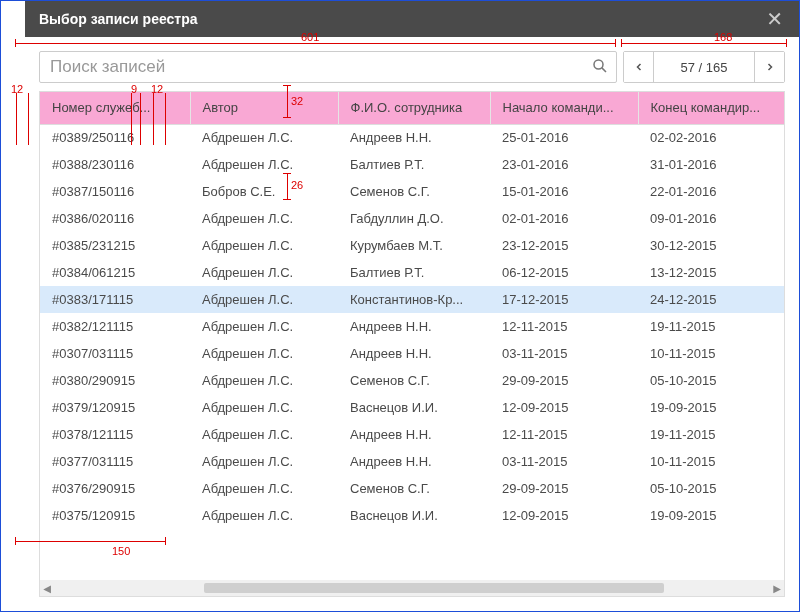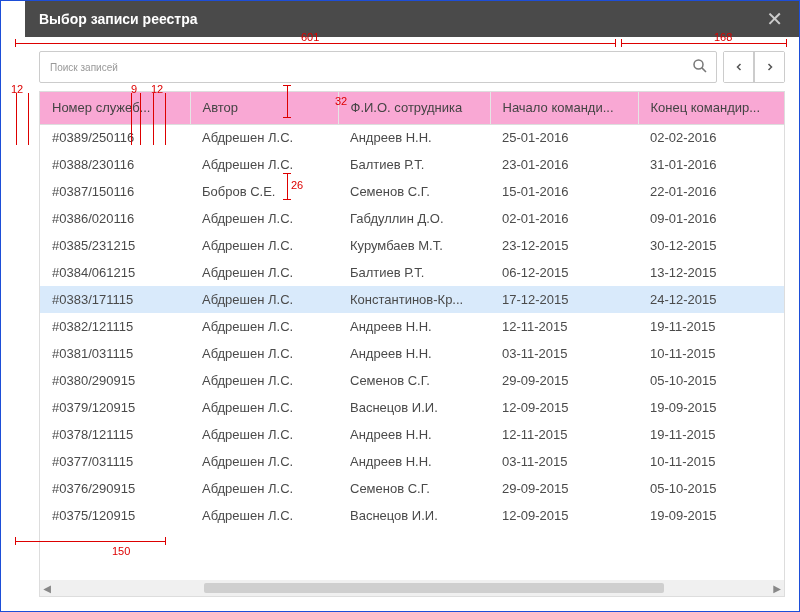--- a/index.html
+++ b/index.html
@@ -55,21 +55,21 @@
     position: relative;
     flex: 1;
     height: 32px;
   }
   .search-input {
     width: 100%;
     height: 100%;
     border: 1px solid #ccc;
     border-radius: 2px;
     padding: 0 34px 0 10px;
-    font-size: 10px;
+    font-size: 17px;
     color: #555;
     outline: none;
   }
   .search-input::placeholder { color: #999; }
   .search-icon {
     position: absolute;
     right: 8px;
     top: 6px;
     color: #777;
     pointer-events: none;
@@ -230,20 +230,21 @@
               <line x1="20" y1="20" x2="14.5" y2="14.5"></line>
           </svg>
         </span>
       </div>
       <div class="pager">
         <div class="pager-btn">
           <svg width="12" height="12" viewBox="0 0 24 24" fill="none" stroke="currentColor" stroke-width="3">
               <polyline points="15 18 9 12 15 6"></polyline>
             </svg>
         </div>
+        <div class="pager-text">57 / 165</div>
         <div class="pager-btn">
           <svg width="12" height="12" viewBox="0 0 24 24" fill="none" stroke="currentColor" stroke-width="3">
               <polyline points="9 18 15 12 9 6"></polyline>
             </svg>
         </div>
       </div>
     </div>
 
     <div class="table-wrap">
       <div class="table-scroll">
@@ -325,21 +326,21 @@
               </tr>
               <tr>
                 <td>#0382/121115</td>
                 <td>Абдрешен Л.С.</td>
                 <td>Андреев Н.Н.</td>
                 <td>12-11-2015</td>
                 <td>19-11-2015</td>
                 <td></td>
               </tr>
               <tr>
-                <td>#0381/031115</td>
+                <td>#0307/031115</td>
                 <td>Абдрешен Л.С.</td>
                 <td>Андреев Н.Н.</td>
                 <td>03-11-2015</td>
                 <td>10-11-2015</td>
                 <td></td>
               </tr>
               <tr>
                 <td>#0380/290915</td>
                 <td>Абдрешен Л.С.</td>
                 <td>Семенов С.Г.</td>
@@ -420,21 +421,21 @@
   <div class="ann-line-v" style="left:139px;top:92px;height:52px;"></div>
   <div class="ann" style="left:130px;top:82px;">9</div>
 
   <div class="ann-line-v" style="left:152px;top:92px;height:52px;"></div>
   <div class="ann-line-v" style="left:164px;top:92px;height:52px;"></div>
   <div class="ann" style="left:150px;top:82px;">12</div>
 
   <div class="ann-line-v" style="left:286px;top:84px;height:32px;"></div>
   <div class="ann-tick-h" style="left:282px;top:84px;"></div>
   <div class="ann-tick-h" style="left:282px;top:116px;"></div>
-  <div class="ann" style="left:290px;top:94px;margin-left:44px;">32</div>
+  <div class="ann" style="left:290px;top:94px;">32</div>
 
   <div class="ann-line-v" style="left:286px;top:172px;height:26px;"></div>
   <div class="ann-tick-h" style="left:282px;top:172px;"></div>
   <div class="ann-tick-h" style="left:282px;top:198px;"></div>
   <div class="ann" style="left:290px;top:178px;">26</div>
 
   <div class="ann-line-h" style="left:14px;top:540px;width:150px;"></div>
   <div class="ann-tick-v" style="left:14px;top:536px;"></div>
   <div class="ann-tick-v" style="left:164px;top:536px;"></div>
   <div class="ann" style="left:88px;top:544px;margin-left:23px;">150</div>

